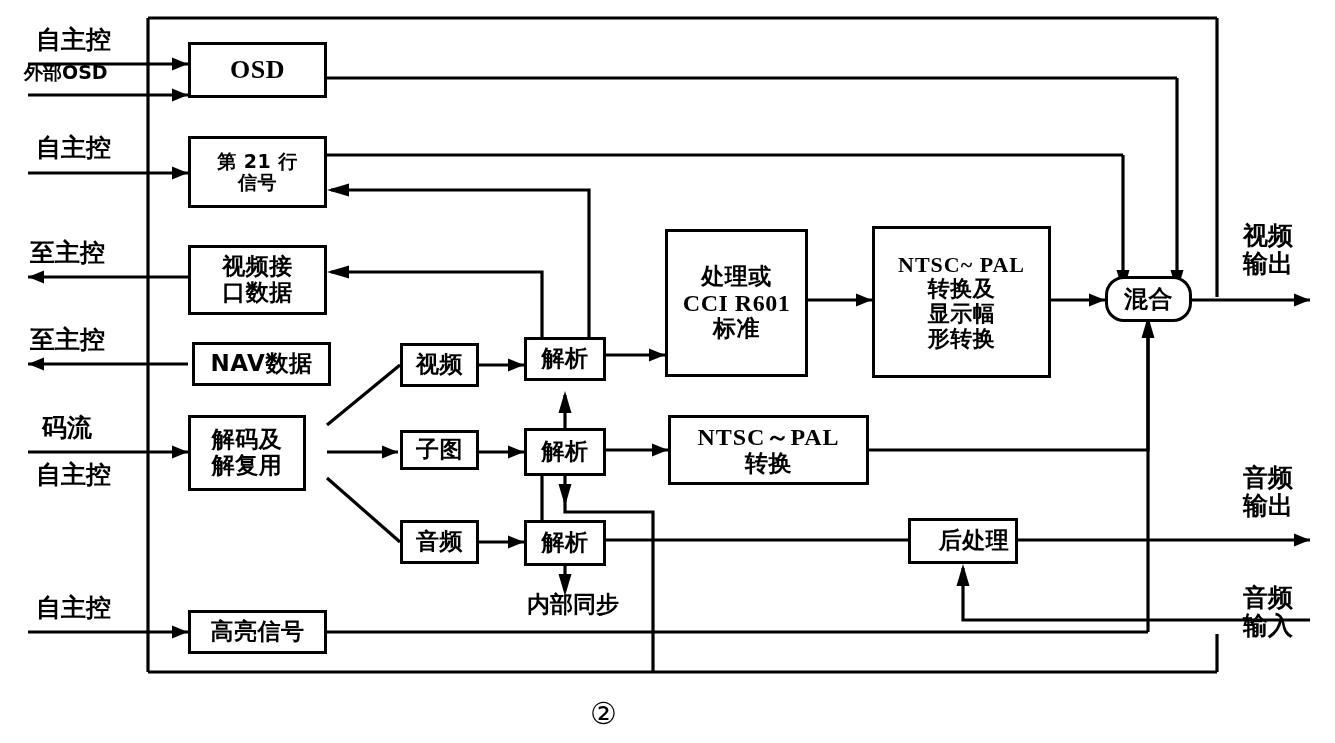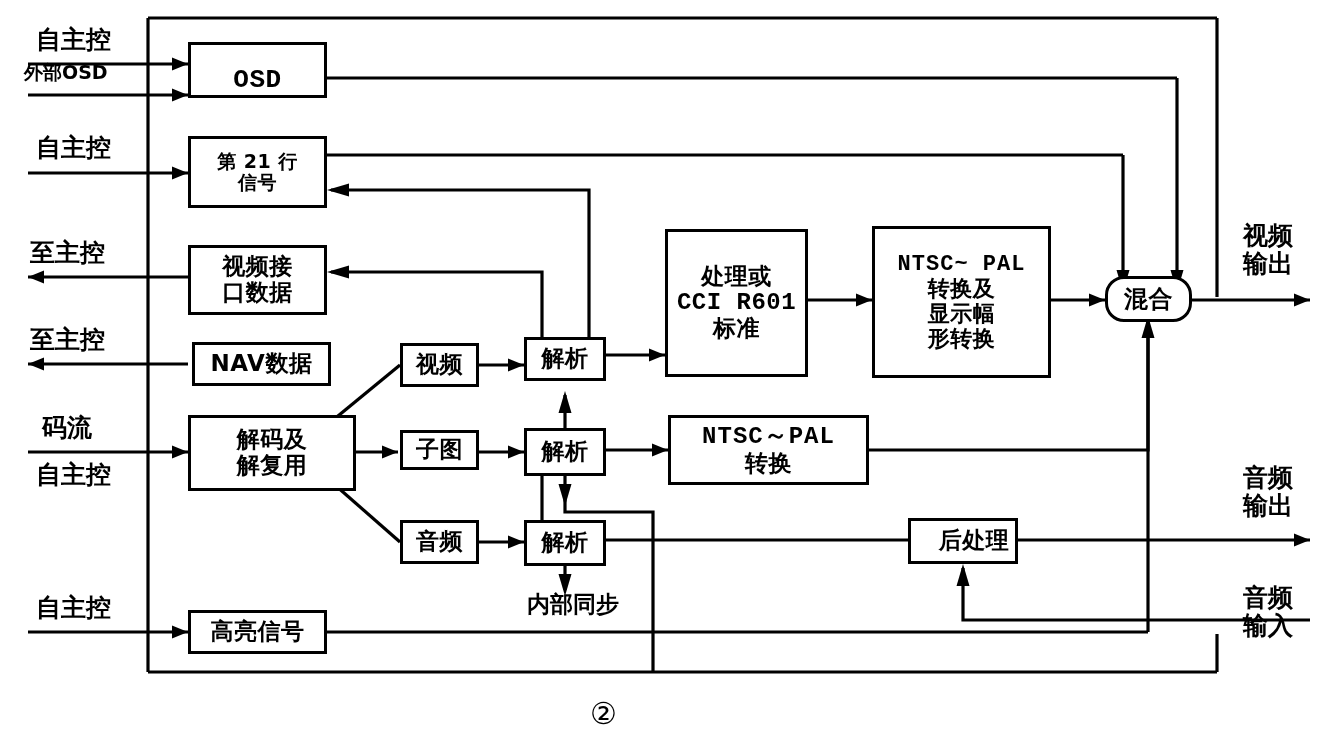--- a/index.html
+++ b/index.html
@@ -65,21 +65,21 @@
     background: transparent;
   }
   .edge-label .line { display: block; }
   .fig-num {
     position: absolute;
     color: #000000;
     font-weight: normal;
     z-index: 6;
   }
   .cjk { font-family: "DejaVu Sans", "Liberation Sans", sans-serif; }
-  .latin { font-family: Liberation Mono, monospace; justify-content: flex-end; }
+  .latin { font-family: Liberation Serif, serif; }
 </style>
 </head>
 <body>
 
 <div id="diagram-root">
 
   <svg id="wiring" viewBox="0 0 1335 743" xmlns="http://www.w3.org/2000/svg">
 
     <path class="wire" d="M148,18 L148,672"></path>
 
@@ -192,21 +192,21 @@
 
   <div class="node-box cjk" style="left:188px; top:245px; width:139px; height:70px; font-size:23px;">
     <span class="line">视频接</span>
     <span class="line">口数据</span>
   </div>
 
   <div class="node-box cjk" style="left:192px; top:342px; width:139px; height:44px; font-size:23px;">
     <span class="line">NAV数据</span>
   </div>
 
-  <div class="node-box cjk" style="left:188px; top:415px; width:168px; height:76px; font-size:23px;">
+  <div class="node-box cjk" style="left:188px; top:415px; width:118px; height:76px; font-size:23px;">
     <span class="line">解码及</span>
     <span class="line">解复用</span>
   </div>
 
   <div class="node-box cjk" style="left:188px; top:610px; width:139px; height:44px; font-size:23px;">
     <span class="line">高亮信号</span>
   </div>
 
   <div class="node-box cjk" style="left:400px; top:343px; width:79px; height:44px; font-size:23px;">
     <span class="line">视频</span>

